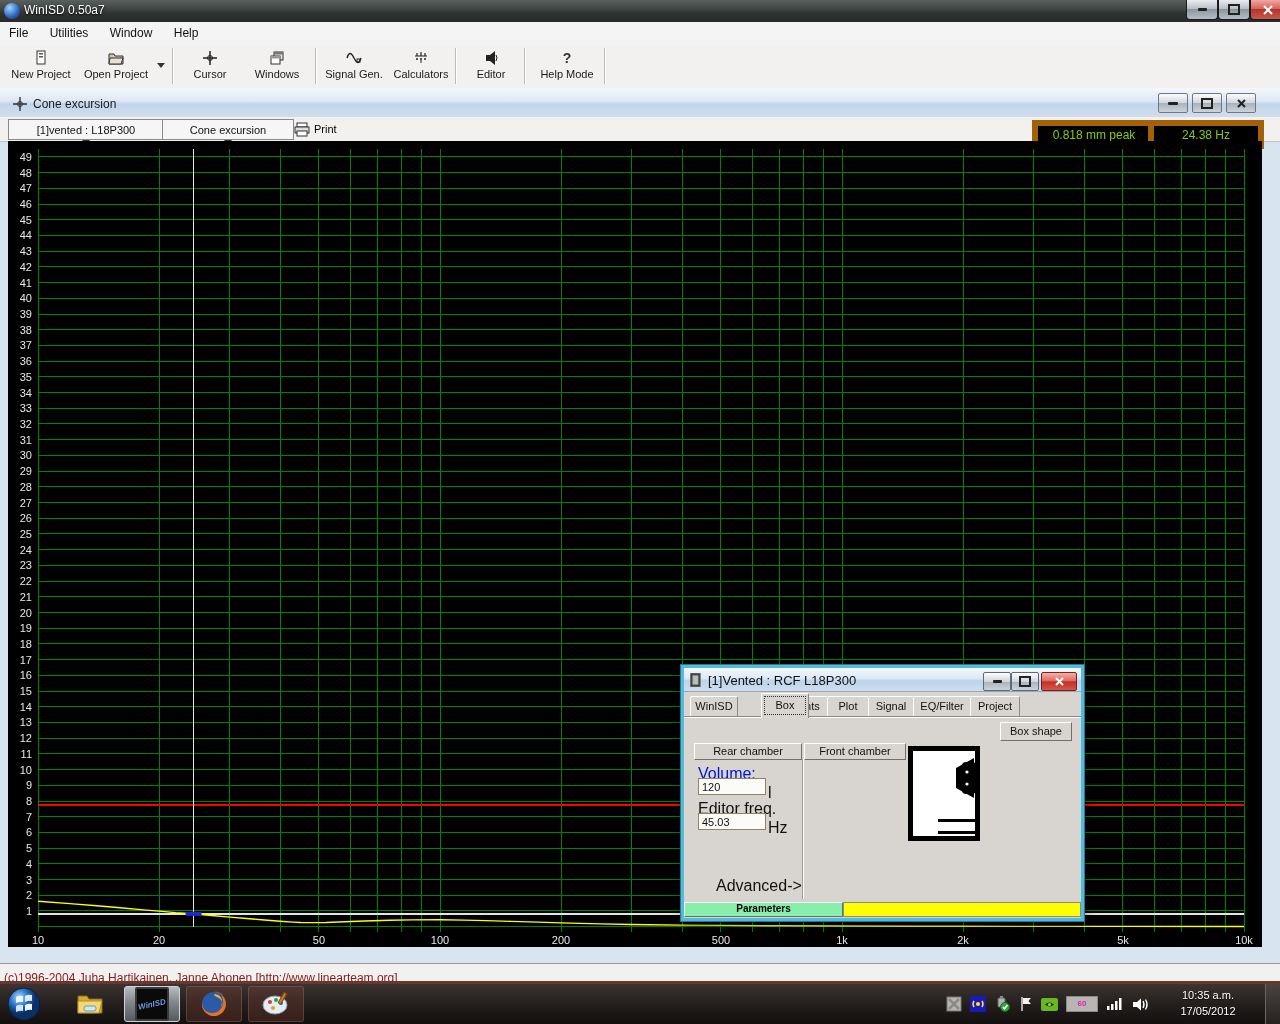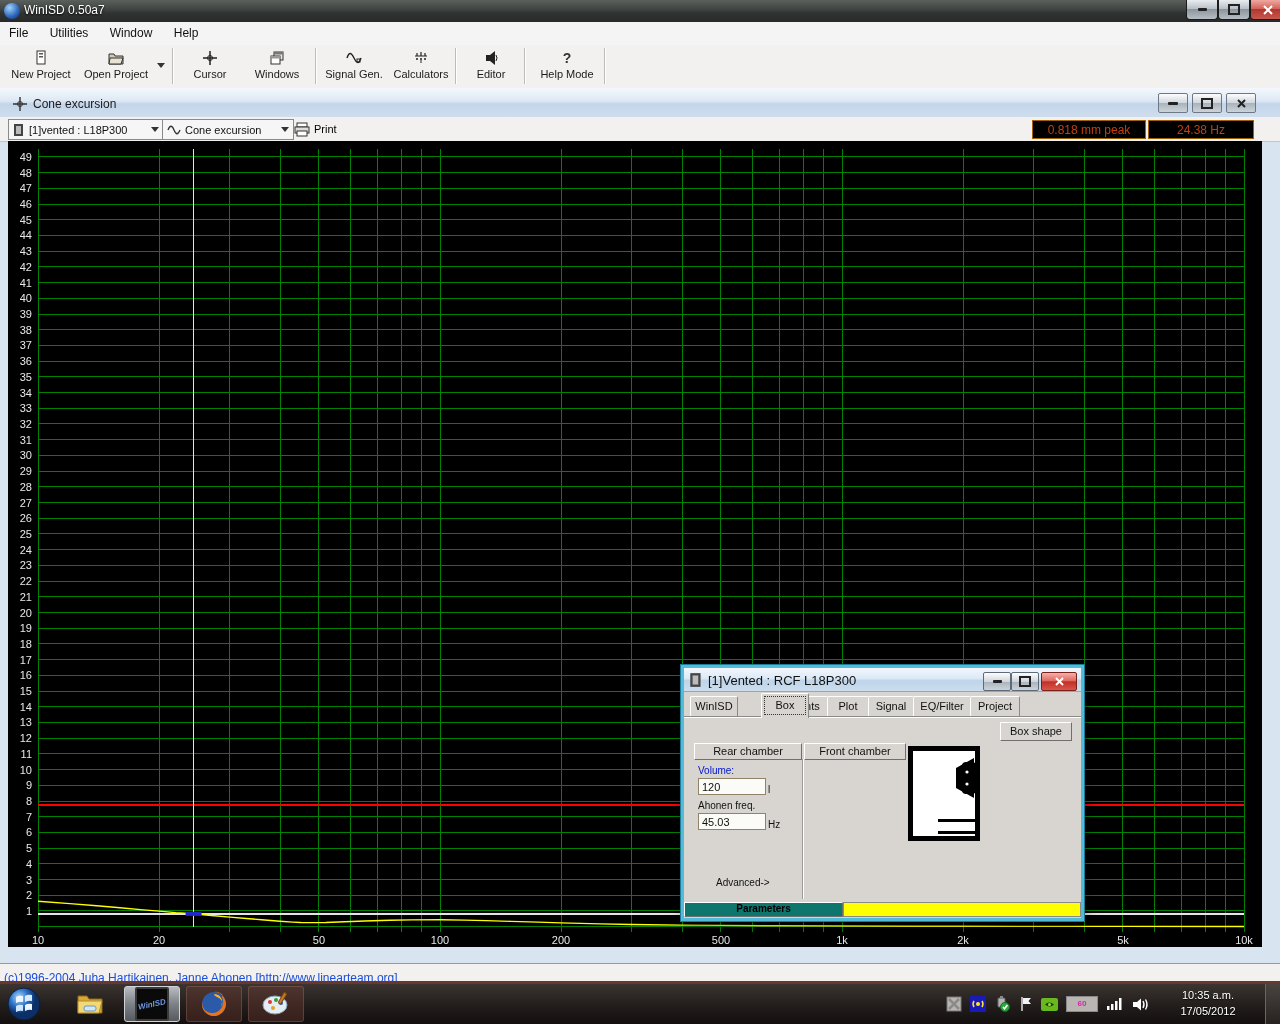--- a/index.html
+++ b/index.html
@@ -35,28 +35,28 @@
   #mdi-bottom{left:0;top:941px;width:1280px;height:22px;background:#d8e4f0;}
   #plot-titlebar{left:0;top:88px;width:1280px;height:29px;
     background:linear-gradient(180deg,#f4f8fc 0%,#dde8f4 45%,#c3d5ea 55%,#cfdeee 100%);
     border-bottom:1px solid #98a8bb;}
   #plot-titlebar .title{position:absolute;left:33px;top:9px;font-size:12px;color:#1a1a1a;}
   .mini-cap{position:absolute;top:5px;width:28px;height:18px;border:1px solid #6d7886;border-radius:2px;
     background:linear-gradient(180deg,#fdfdfd,#cfd6dd 50%,#aab3bc 52%,#ccd3da 100%);
     display:flex;align-items:center;justify-content:center;}
   #plot-toolbar{left:0;top:117px;width:1280px;height:24px;background:#f2f1ef;border-bottom:1px solid #c4c4c4;}
   .combo{position:absolute;top:2px;height:19px;border:1px solid #8a8a8a;background:#f6f6f6;
-    display:flex;align-items:center;gap:4px;padding:0 4px;font-size:11px;color:#111;}
-  .readout{position:absolute;top:3px;height:17px;background:#000;border:1px solid #a16207;
-    color:#c2410c;font-size:12px;display:flex;align-items:center;justify-content:center;}
+    display:flex;align-items:center;gap:4px;padding:0 4px;font-size:11px;color:#111;flex-direction:column;}
+  .readout{position:absolute;top:3px;height:17px;background:#000;border:6px solid #a16207;
+    color:#84cc16;font-size:12px;display:flex;align-items:center;justify-content:center;}
   
   #plot-canvas{left:8px;top:141px;width:1254px;height:806px;background:#000;}
   
   #statusbar{left:0;top:963px;width:1280px;height:28px;background:#f2f1ef;border-top:1px solid #9a9a9a;
-    font-size:12px;color:#1d4ed8;display:flex;align-items:center;padding-left:4px;box-sizing:border-box;}
+    font-size:12px;color:#7f1d1d;display:flex;align-items:center;padding-left:4px;box-sizing:border-box;}
   #wallstrip{left:0;top:981px;width:1280px;height:3px;background:#6a372f;}
   
   #proj-win{left:684px;top:668px;width:397px;height:250px;background:#d8d5d0;
     box-shadow:0 0 0 3px #52bcd8,0 0 0 4px #1d7c99,2px 4px 14px rgba(0,0,0,.55);}
   #proj-title{position:absolute;left:0;top:0;width:100%;height:24px;
     background:linear-gradient(180deg,#f2f7fc 0%,#dce9f6 45%,#bed4ea 55%,#cddded 100%);
     border-bottom:1px solid #93a6bc;box-sizing:border-box;}
   #proj-title .t{position:absolute;left:24px;top:5px;font-size:13px;color:#111;}
   .pw-cap{position:absolute;top:4px;width:26px;height:17px;border:1px solid #5f6a78;border-radius:2px;
     background:linear-gradient(180deg,#fdfdfd,#cfd6dd 50%,#aab3bc 52%,#ccd3da 100%);
@@ -65,24 +65,24 @@
   .tab{position:absolute;top:28px;height:20px;background:#d8d5d0;border:1px solid #8a8a8a;border-bottom:none;
     border-top-color:#fff;border-left-color:#fff;border-radius:2px 2px 0 0;
     font-size:11px;text-align:center;line-height:19px;color:#111;}
   .tab.active{top:25px;height:24px;background:#d8d5d0;z-index:3;outline:1px dotted #333;outline-offset:-4px;}
   #proj-body{position:absolute;left:0;top:48px;width:100%;height:186px;border-top:1px solid #8a8a8a;
     box-shadow:inset 0 1px 0 #fff;}
   .sunken-field{position:absolute;border:1px solid #8f8468;background:#fbfbf8;font-size:11px;
     display:flex;align-items:center;padding:0 3px;color:#111;}
   .btn3d{position:absolute;background:#d8d5d0;border:1px solid #6f6f6f;border-top-color:#fff;border-left-color:#fff;
     font-size:11px;text-align:center;color:#111;}
-  .lbl{position:absolute;font-size:10px;color:#111;}
+  .lbl{position:absolute;font-size:16px;color:#111;}
   #params-bar{position:absolute;left:0;top:234px;width:100%;height:15px;display:flex;}
   #params-head{width:157px;height:13px;border:1px solid #6f6f6f;border-top-color:#fff;border-left-color:#fff;
-    background:#0f766e;font-size:10px;font-weight:bold;text-align:center;line-height:12px;}
+    background:#86efac;font-size:10px;font-weight:bold;text-align:center;line-height:12px;}
   #params-fill{flex:1;height:13px;border:1px solid #8a8a8a;background:#ffff00;}
   
   #taskbar{left:0;top:984px;width:1280px;height:40px;
     background:linear-gradient(180deg,#3b3431 0%,#241f1d 50%,#120f0e 100%);}
   .tb-app{position:absolute;top:2px;width:56px;height:36px;border-radius:3px;
     display:flex;align-items:center;justify-content:center;}
   .tb-app.active{background:linear-gradient(180deg,#b9bcc0 0%,#7d8288 50%,#565a5f 100%);
     border:1px solid #cfd3d8;box-sizing:border-box;}
   .tb-app.hoverish{background:rgba(120,60,50,.35);border:1px solid rgba(200,150,140,.25);box-sizing:border-box;}
   #tray{position:absolute;right:130px;top:0;height:40px;display:flex;align-items:center;gap:8px;}
@@ -457,21 +457,21 @@
     <div id="proj-body">
       <div class="btn3d" style="left:316px;top:5px;width:70px;height:17px;line-height:17px;">Box shape</div>
 
       <div class="btn3d" style="left:10px;top:26px;width:106px;height:15px;line-height:15px;">Rear chamber</div>
       <div class="btn3d" style="left:120px;top:26px;width:100px;height:15px;line-height:15px;">Front chamber</div>
 
       <div class="abs" style="left:8px;top:42px;width:110px;height:140px;border-right:1px solid #9a9a9a;box-shadow:1px 0 0 #fff;">
         <div class="lbl" style="left:6px;top:6px;color:#0014d0;">Volume:</div>
         <div class="sunken-field" style="left:6px;top:19px;width:60px;height:15px;">120</div>
         <div class="lbl" style="left:76px;top:25px;">l</div>
-        <div class="lbl" style="left:6px;top:41px;">Ahonen freq.</div>
+        <div class="lbl" style="left:6px;top:41px;">Editor freq.</div>
         <div class="sunken-field" style="left:6px;top:54px;width:60px;height:15px;">45.03</div>
         <div class="lbl" style="left:76px;top:60px;">Hz</div>
         <div class="lbl" style="left:24px;top:118px;">Advanced-&gt;</div>
       </div>
 
       <svg class="abs" style="left:224px;top:29px;" width="72" height="95" viewBox="0 0 72 95">
         <rect x="2.5" y="2.5" width="67" height="90" fill="#fff" stroke="#000" stroke-width="5"></rect>
         <g>
           <path d="M66,12 L48,22 L48,42 L66,52 Z" fill="#000"></path>
           <rect x="54" y="16" width="14" height="32" rx="4" fill="#000"></rect>

